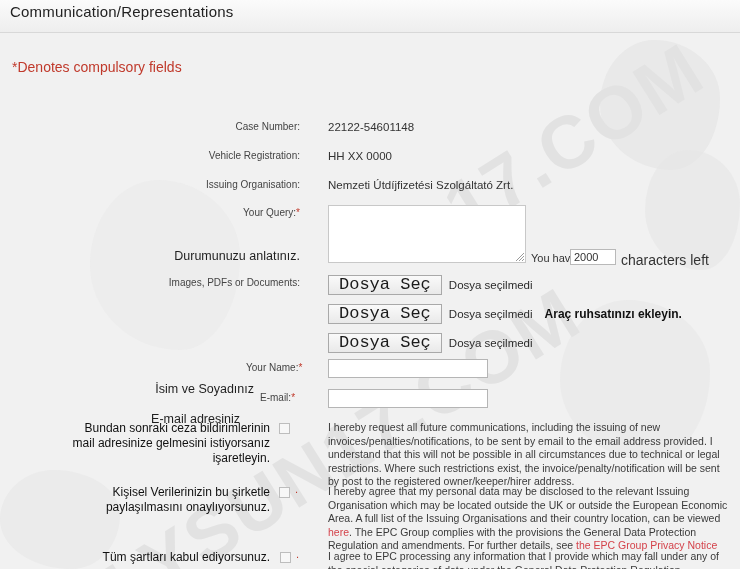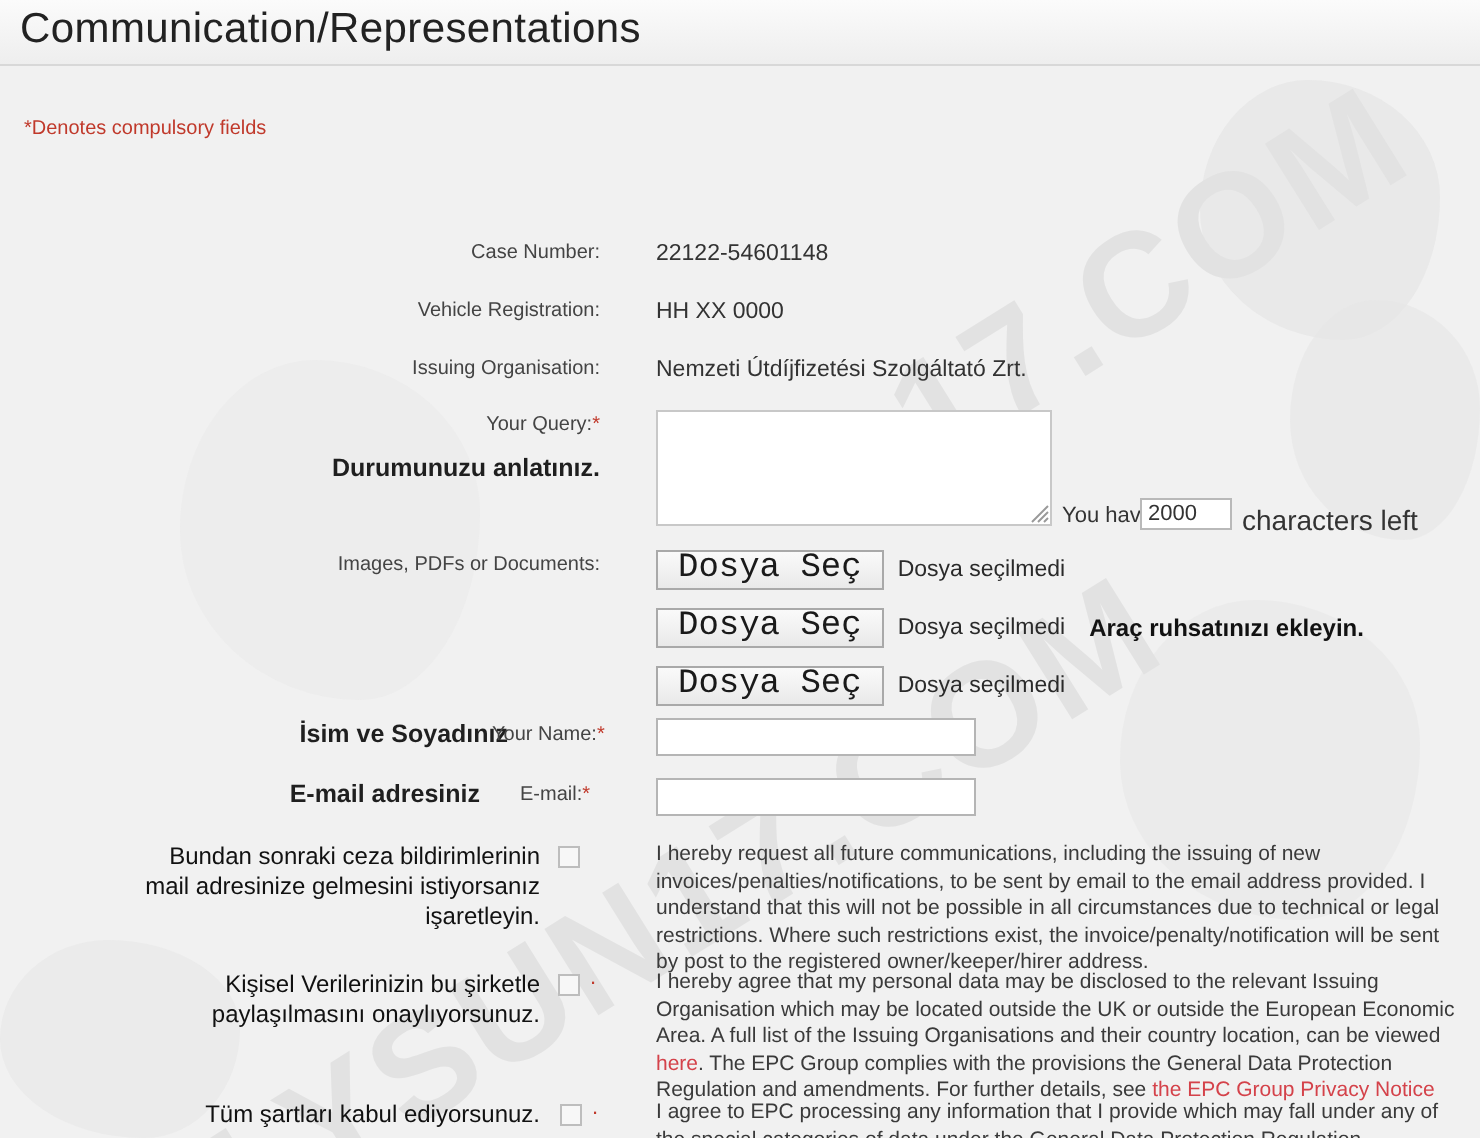--- a/index.html
+++ b/index.html
@@ -33,38 +33,39 @@
 
   
   #page-header {
     position:relative; z-index:2;
     height:33px;
     background:linear-gradient(#fbfbfb,#eeeeee);
     border-bottom:1px solid #d8d8d8;
   }
   #page-title {
     position:absolute; left:10px; top:3px;
-    font-size:21px; font-weight:400; color:#222;
+    font-size:15px; font-weight:400; color:#222;
     letter-spacing:.2px;
   }
 
   
   #form-area { position:relative; z-index:2; }
 
   #compulsory-note {
     position:absolute; left:12px; top:26px;
-    font-size:10px; color:#c0392b;
+    font-size:14px; color:#c0392b;
   }
   .lbl-en {
     font-size:10px; color:#444; text-align:right;
     position:absolute;
   }
   .lbl-tr {
-    font-size:12.5px; font-weight:bold; color:#1f1f1f; text-align:right;
+    font-size:12.5px; font-weight:normal; color:#1f1f1f; text-align:right;
     position:absolute;
+    margin-top:22px;
   }
   .val {
     font-size:11.5px; color:#333; position:absolute;
   }
   .req { color:#c0392b; }
 
   
   #lbl-case      { left:120px; top:88px;  width:180px; }
   #val-case      { left:328px; top:88px; }
   #lbl-vehicle   { left:120px; top:117px; width:180px; }

